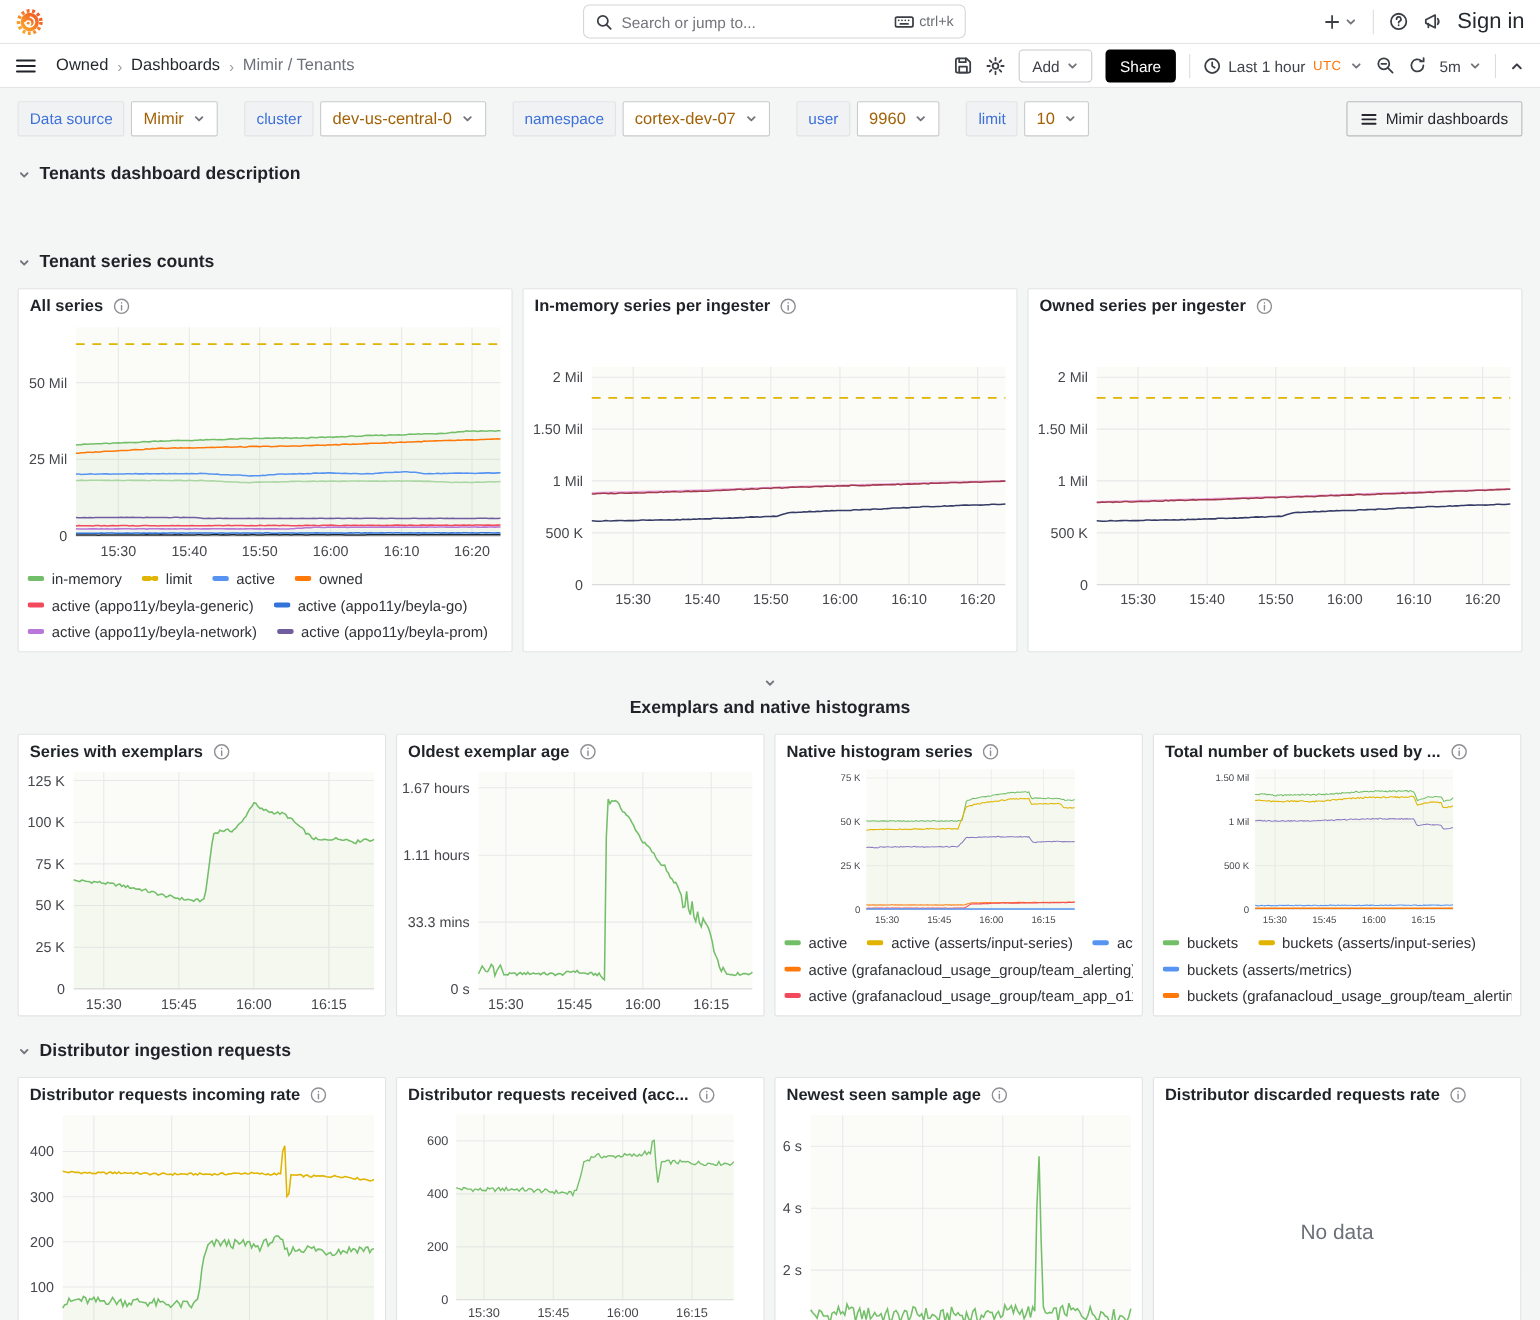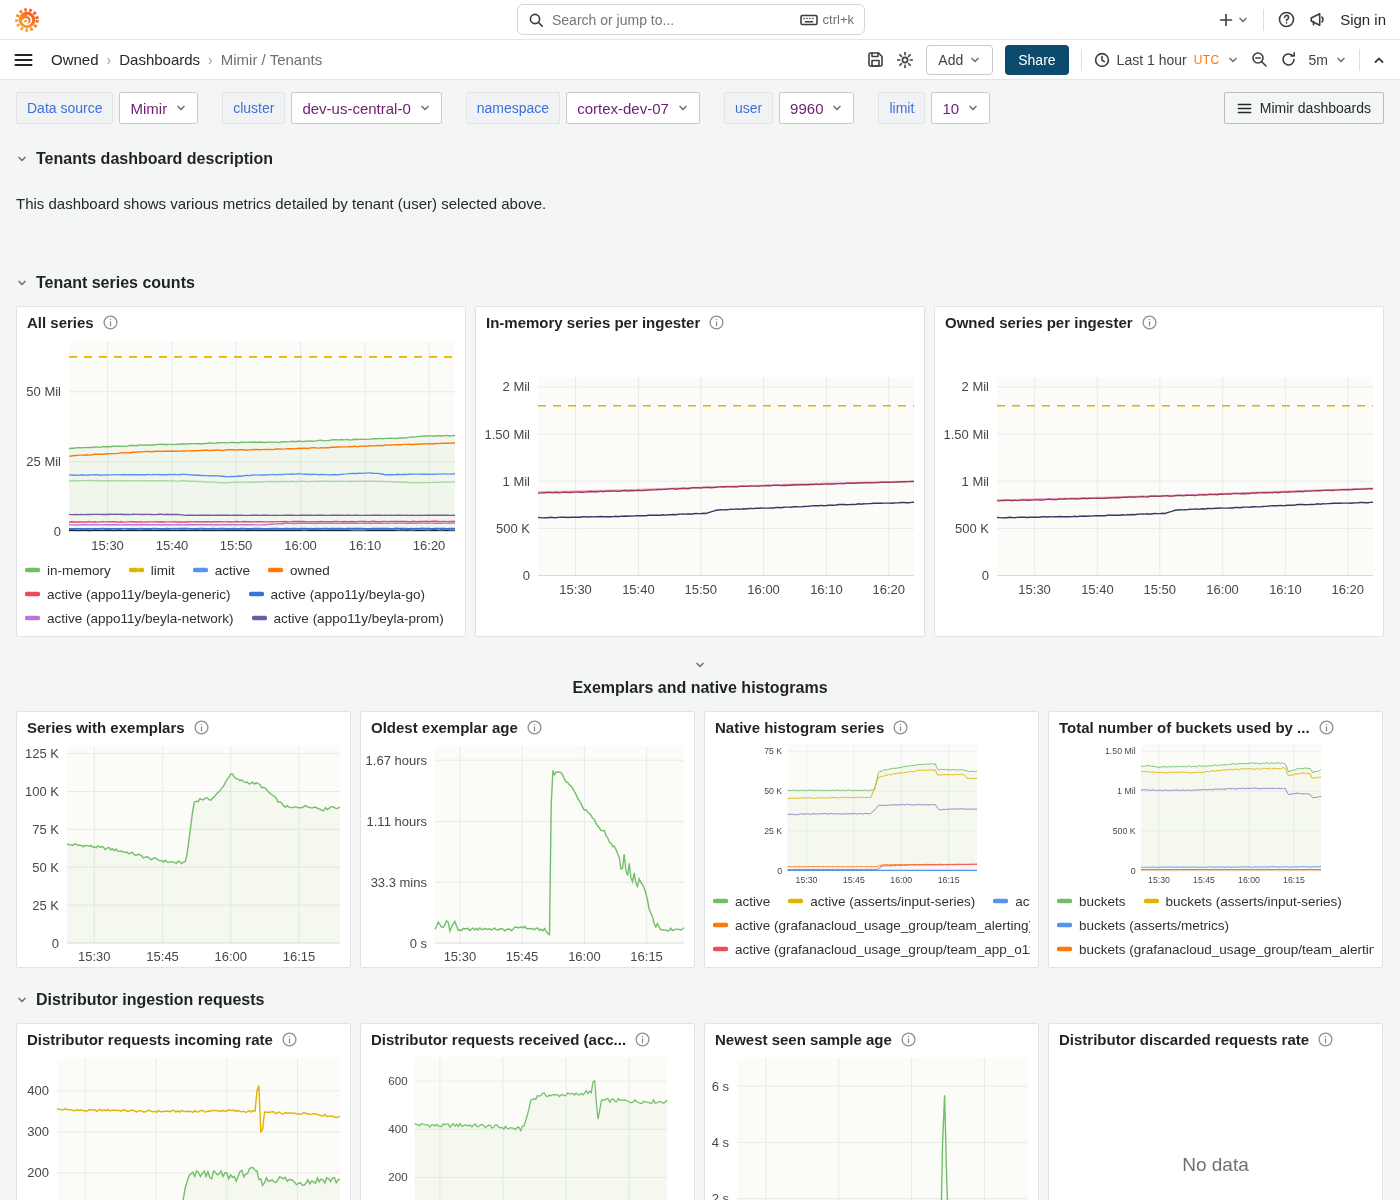--- a/index.html
+++ b/index.html
@@ -2,45 +2,45 @@
 <html><head>
 <meta charset="utf-8">
 <style>
   * { margin:0; padding:0; box-sizing:border-box; }
   html,body { width:1400px; background:#f4f5f5; font-family:"Liberation Sans", sans-serif; color:#24292e; }
   svg text { font-family:"Liberation Sans", sans-serif; }
 
   
   .tophdr { height:40px; background:#fff; border-bottom:1px solid #e4e5e7; display:flex; align-items:center; position:relative; }
   .logo { margin-left:14px; display:flex; align-items:center; }
-  .searchbox { position:absolute; left:517px; width:348px; height:31px; top:4px; border:1px solid #d5d6da; border-radius:6px; background:#fff; display:flex; align-items:center; padding:0 10px; gap:8px; color:#75767c; font-size:14px; }
+  .searchbox { position:absolute; left:530px; width:348px; height:31px; top:4px; border:1px solid #d5d6da; border-radius:6px; background:#fff; display:flex; align-items:center; padding:0 10px; gap:8px; color:#75767c; font-size:14px; }
   .searchbox .ph { flex:1; }
   .kshort { display:flex; align-items:center; gap:5px; color:#6e7077; font-size:13px; }
   .hdr-right { position:absolute; right:14px; display:flex; align-items:center; gap:14px; }
   .vdiv { width:1px; height:22px; background:#dcdde0; }
   .icnbtn { display:flex; align-items:center; gap:3px; cursor:pointer; background:none; border:none; color:#3b3e44; }
-  .signin { font-size:15px; color:#24292e; cursor:pointer; }
+  .signin { font-size:20px; color:#24292e; cursor:pointer; }
 
   
   .navbar { height:40px; background:#fff; border-bottom:1px solid #e4e5e7; display:flex; align-items:center; padding:0 14px; }
   .crumbs { display:flex; align-items:center; gap:8px; margin-left:18px; font-size:15px; }
   .crumb { color:#24292e; cursor:pointer; }
   .crumb.current { color:#6e7079; cursor:default; }
   .csep { color:#9fa1a7; font-size:14px; }
   .nav-right { margin-left:auto; display:flex; align-items:center; gap:12px; }
   .btn-outline { display:flex; align-items:center; gap:6px; height:30px; padding:0 11px; border:1px solid #c9cace; border-radius:4px; background:#fff; font-size:14px; color:#3f4249; cursor:pointer; }
-  .btn-primary { height:30px; padding:0 13px; border:none; border-radius:4px; background:#0c4a6e; color:#fff; font-size:14px; cursor:pointer; }
+  .btn-primary { height:30px; padding:0 13px; border:none; border-radius:4px; background:#000000; color:#fff; font-size:14px; cursor:pointer; }
   .timectl { display:flex; align-items:center; gap:7px; font-size:14px; color:#3f4249; cursor:pointer; }
   .utc { color:#ff780a; font-size:12px; font-weight:normal; letter-spacing:.4px; }
 
   
   .varbar { display:flex; align-items:center; padding:12px 16px 8px 16px; gap:24px; }
   .varpair { display:flex; align-items:center; gap:6px; }
   .varlabel { display:flex; align-items:center; height:32px; padding:0 10px; background:#f1f2f3; border:1px solid #e2e3e5; border-radius:2px; color:#3d71d9; font-size:14px; }
-  .varvalue { display:flex; align-items:center; gap:8px; height:32px; padding:0 10px; background:#fff; border:1px solid #c9cace; border-radius:2px; font-size:15px; color:#701a75; cursor:pointer; }
+  .varvalue { display:flex; align-items:center; gap:8px; height:32px; padding:0 10px; background:#fff; border:1px solid #c9cace; border-radius:2px; font-size:15px; color:#a16207; cursor:pointer; }
   .btn-dash { margin-left:auto; display:flex; align-items:center; gap:8px; height:32px; padding:0 12px; background:#f4f5f5; border:1px solid #b9babf; border-radius:2px; font-size:14px; color:#24292e; cursor:pointer; }
 
   
   .main { padding:0 16px; }
   .rowhdr { display:flex; align-items:center; gap:8px; cursor:pointer; }
   .rowhdr .t { font-size:16px; font-weight:bold; color:#1f2227; }
   .desc-hdr { margin-top:18px; }
   .desc-text { margin-top:27px; font-size:15px; color:#24292e; }
   .sec1 { margin-top:62px; }
   .sec2 { margin-top:22px;flex-direction:column; }
@@ -302,21 +302,20 @@
 <div class="main">
 
   <div class="rowhdr desc-hdr">
     <span style="display: inline-flex;">
         <svg width="12" height="12" viewBox="0 0 12 12" fill="none" stroke="#75767c" stroke-width="1.7" stroke-linecap="round" stroke-linejoin="round">
           <path d="M3 4.5l3 3 3-3"></path>
         </svg>
       </span>
     <span class="t">Tenants dashboard description</span>
   </div>
-  <div class="desc-text">This dashboard shows various metrics detailed by tenant (user) selected above.</div>
 
   <div class="rowhdr sec1">
     <span style="display: inline-flex;">
         <svg width="12" height="12" viewBox="0 0 12 12" fill="none" stroke="#75767c" stroke-width="1.7" stroke-linecap="round" stroke-linejoin="round">
           <path d="M3 4.5l3 3 3-3"></path>
         </svg>
       </span>
     <span class="t">Tenant series counts</span>
   </div>
   <div class="prow">

